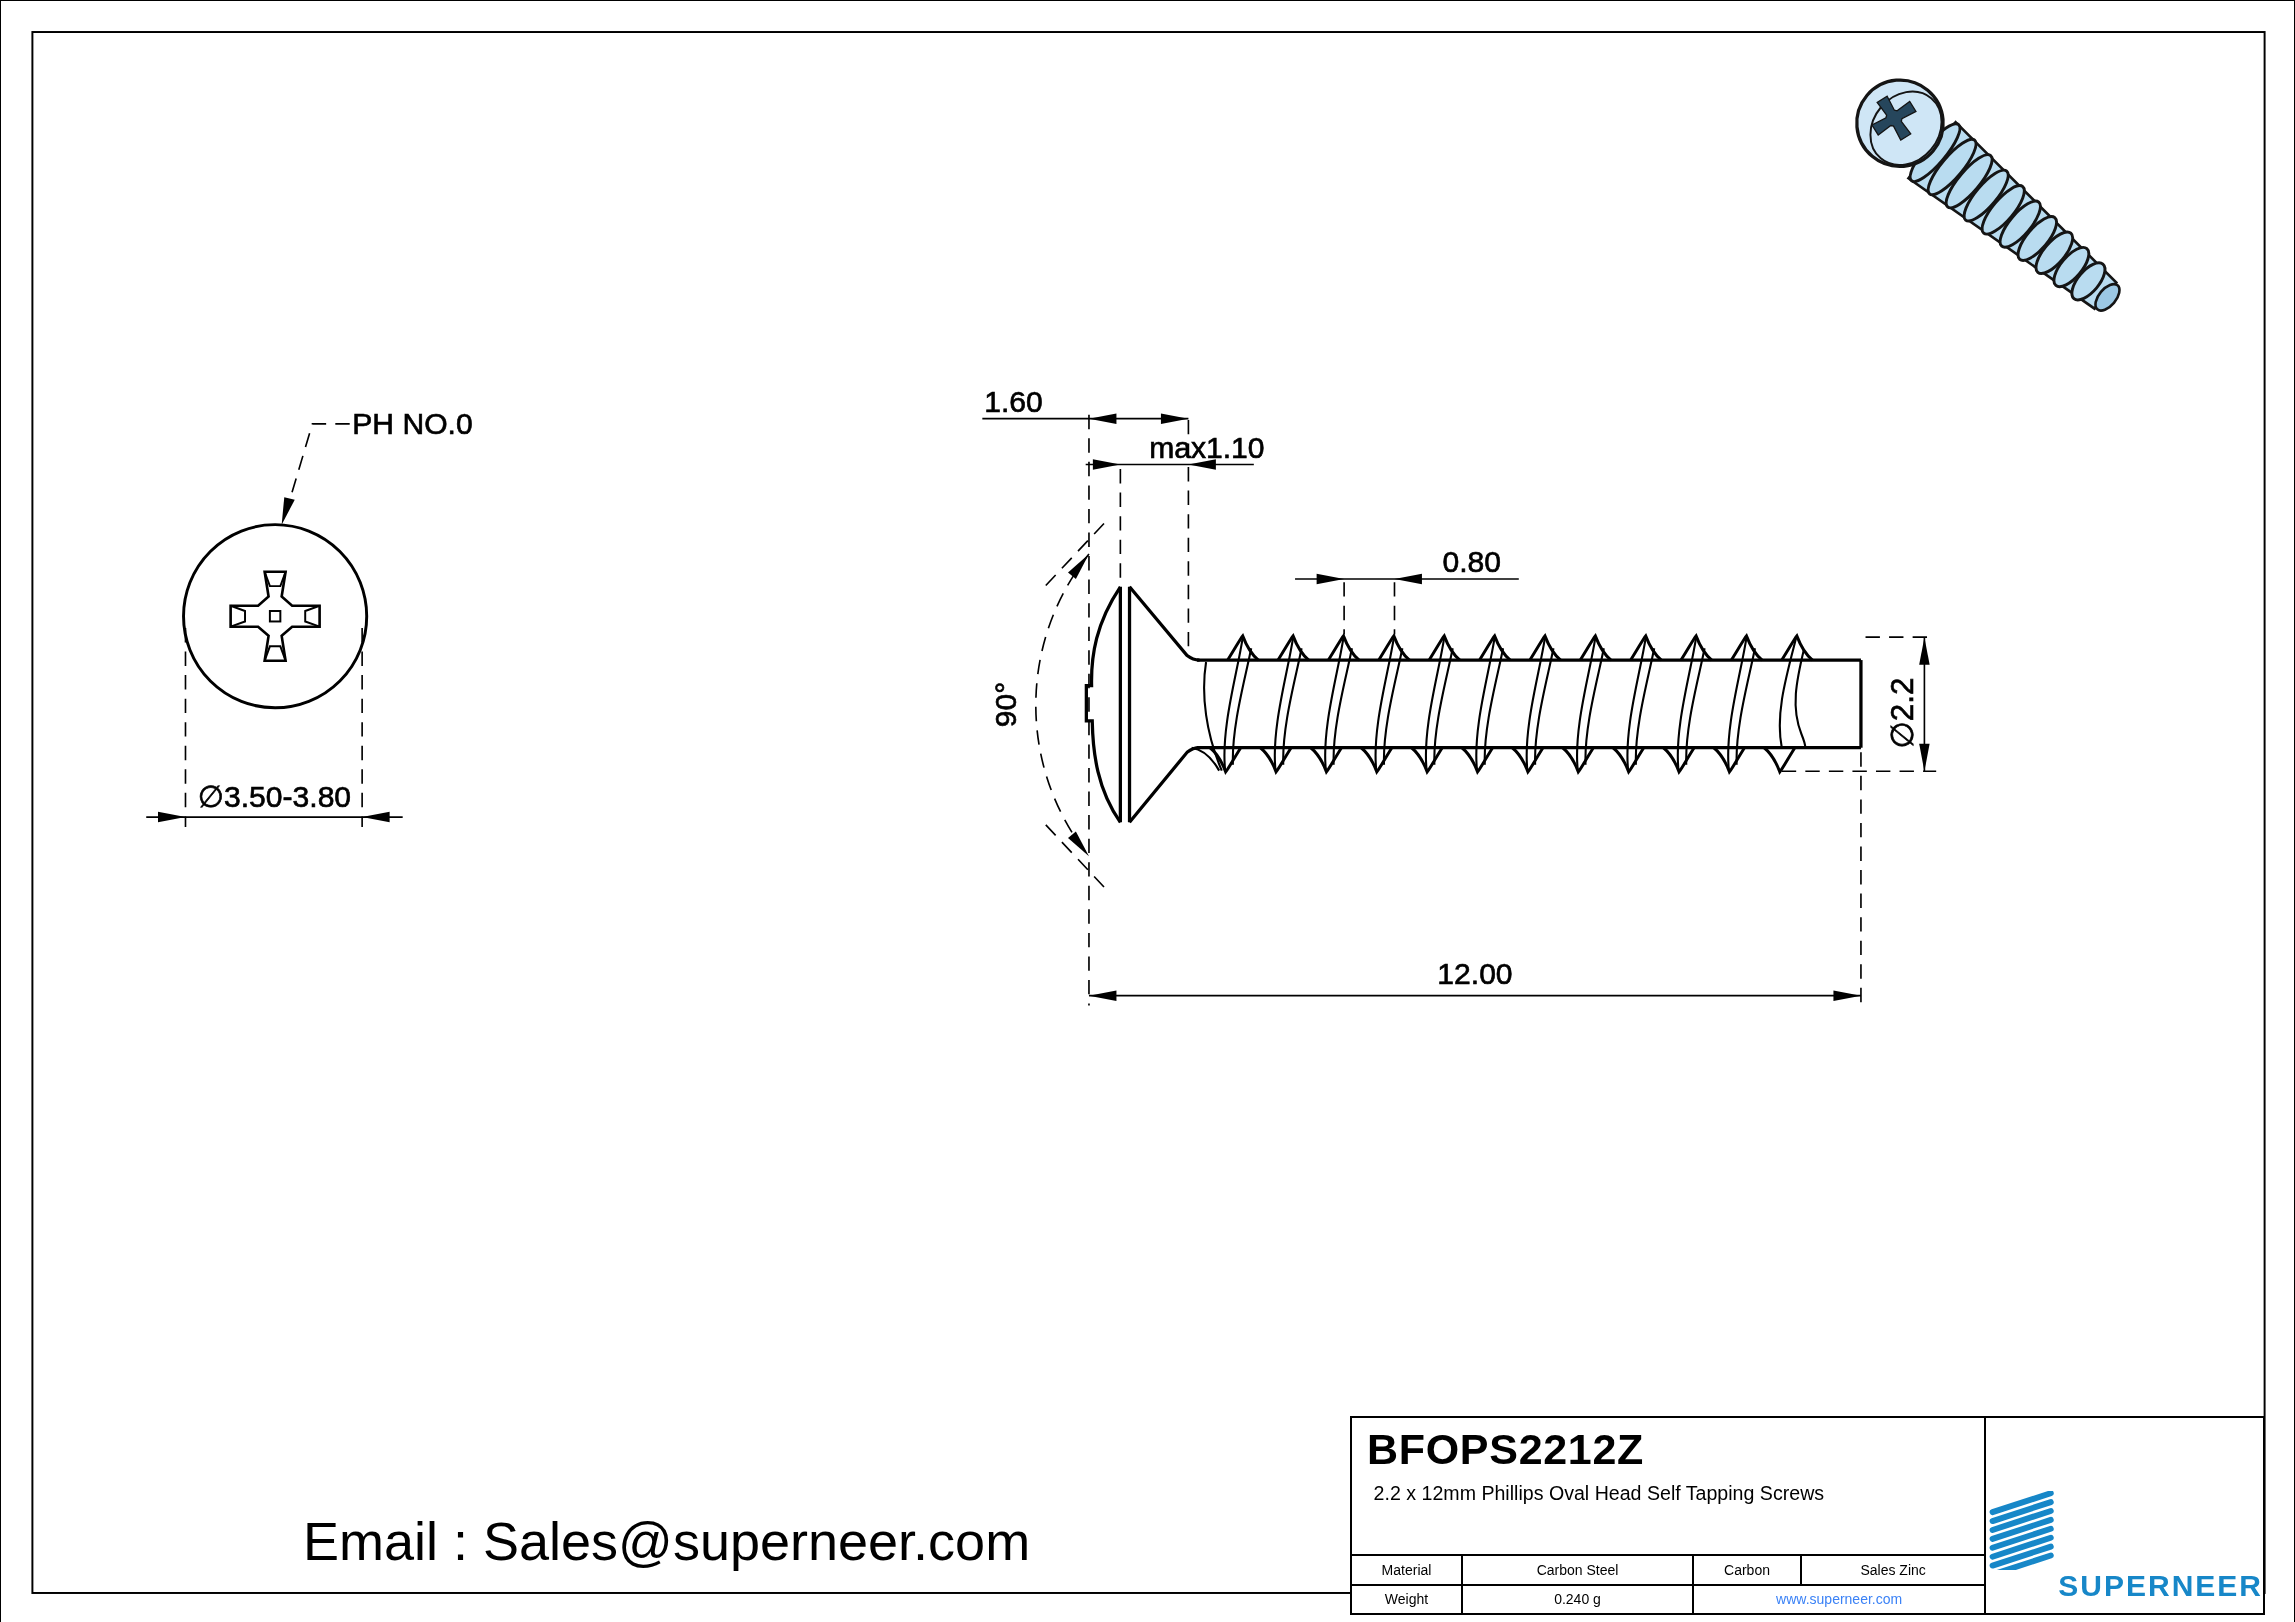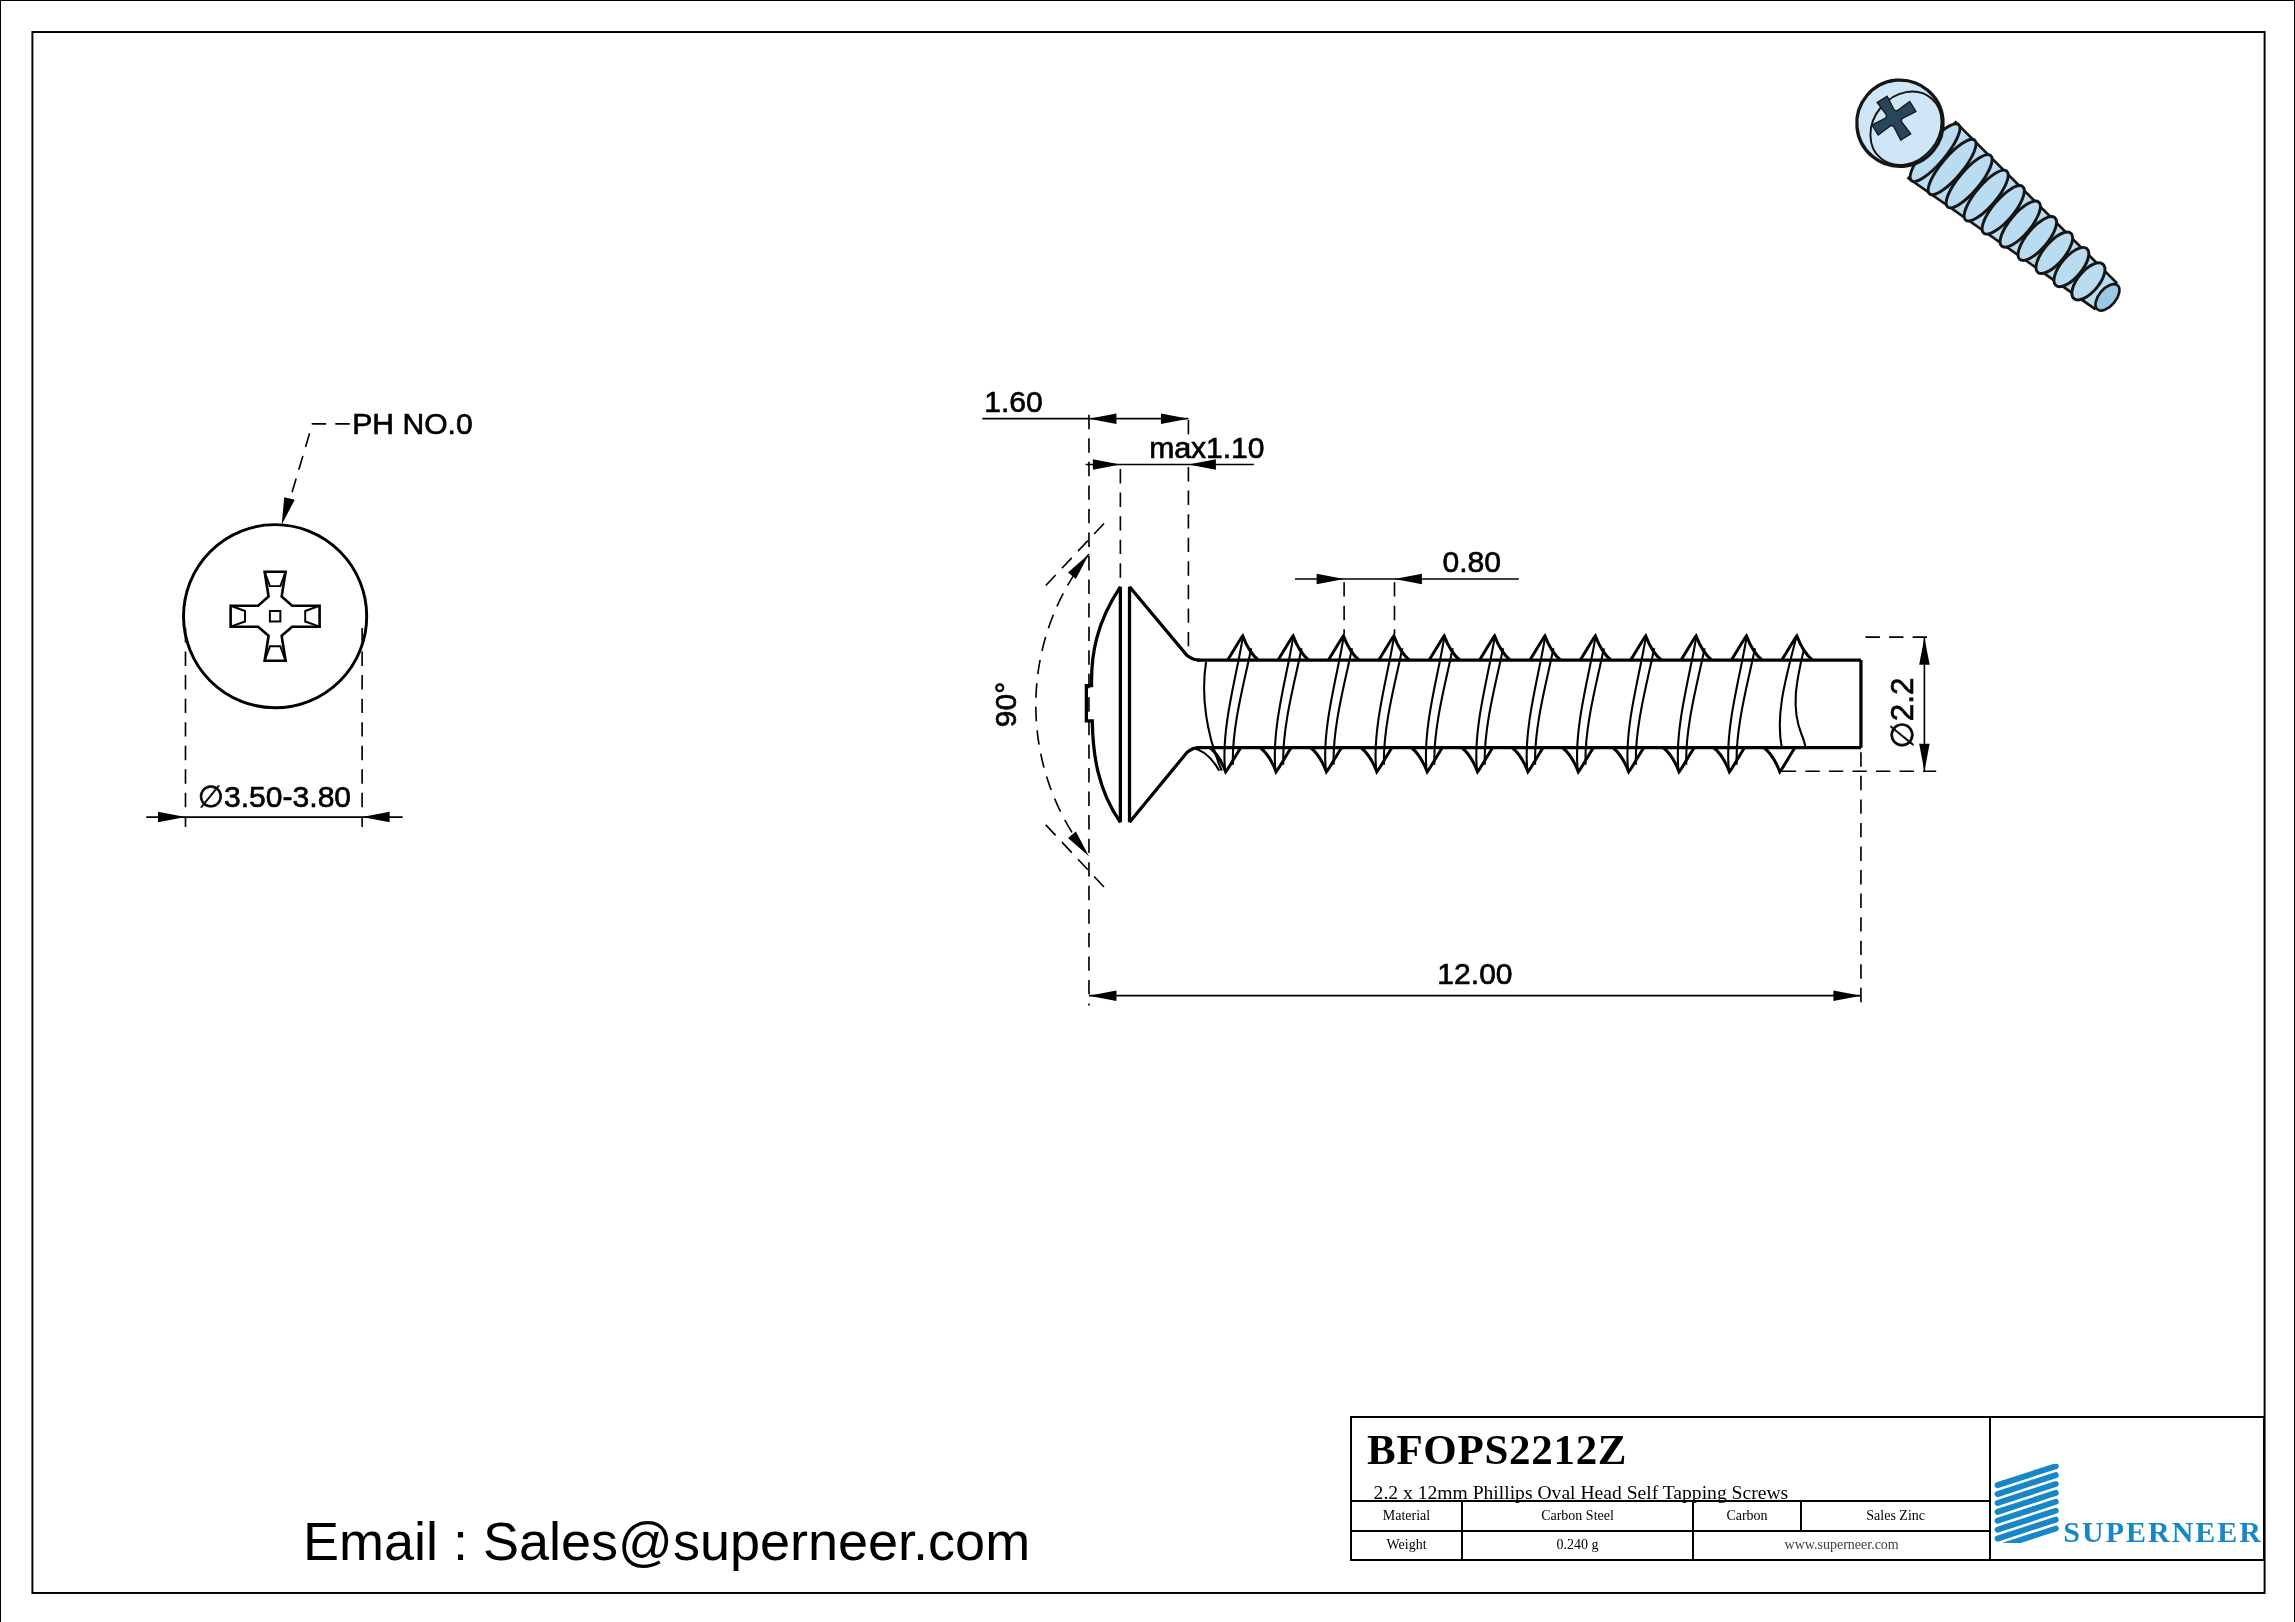--- a/index.html
+++ b/index.html
@@ -9,22 +9,22 @@
     border:1.3px solid #000;overflow:hidden;
   }
   svg text{font-family:"Liberation Sans",sans-serif;fill:#000;}
   .dimtext{font-size:46px;}
   .email{
     position:absolute;left:302px;top:1509px;font-size:54px;color:#000;
     letter-spacing:0px;white-space:nowrap;
   }
   
   .tblock{
-    position:absolute;left:1349px;top:1415px;width:915px;height:145px;
-    border:2px solid #000;box-sizing:border-box;background:#fff;display:flex;font-family:Liberation Serif, serif;
+    position:absolute;left:1349px;top:1415px;width:915px;height:199px;
+    border:2px solid #000;box-sizing:border-box;background:#fff;display:flex;
   }
   .tb-main{width:679px;border-right:2px solid #000;box-sizing:border-box;
     display:flex;flex-direction:column;}
   .tb-head{position:relative;flex:1;}
   .tb-pn{position:absolute;left:15px;top:6.5px;font-size:43px;font-weight:bold;
     letter-spacing:0.7px;white-space:nowrap;}
   .tb-desc{position:absolute;left:21.6px;top:64px;font-size:19.6px;white-space:nowrap;}
   .tb-grid{display:grid;grid-template-columns:111px 231px 108px 1fr;
     grid-template-rows:29.4px 29.4px;}
   .tb-grid div{display:flex;align-items:center;justify-content:center;
@@ -190,21 +190,21 @@
         <div class="tb-pn">BFOPS2212Z</div>
         <div class="tb-desc">2.2 x 12mm Phillips Oval Head Self Tapping Screws</div>
       </div>
       <div class="tb-grid">
         <div class="c-br">Material</div>
         <div class="c-br">Carbon Steel</div>
         <div class="c-br">Carbon</div>
         <div>Sales Zinc</div>
         <div class="c-br">Weight</div>
         <div class="c-br">0.240 g</div>
-        <div class="c-site" id="site-link" style="color: #404040; text-align: right;">www.superneer.com</div>
+        <div class="c-site" id="site-link" style="color: #3b82f6; text-align: right;">www.superneer.com</div>
       </div>
     </div>
     <div class="tb-logo">
       <svg class="logo-stripes" width="72" height="79" viewBox="0 0 110 120">
         <g stroke-linecap="round" stroke-width="9" fill="none" id="logo-stripes-g" stroke="#1787c8">
             <line x1="10" y1="32" x2="99" y2="3"></line>
             <line x1="10" y1="45.6" x2="99" y2="16.6"></line>
             <line x1="10" y1="59.2" x2="99" y2="30.2"></line>
             <line x1="10" y1="72.8" x2="99" y2="43.8"></line>
             <line x1="10" y1="86.4" x2="99" y2="57.4"></line>

